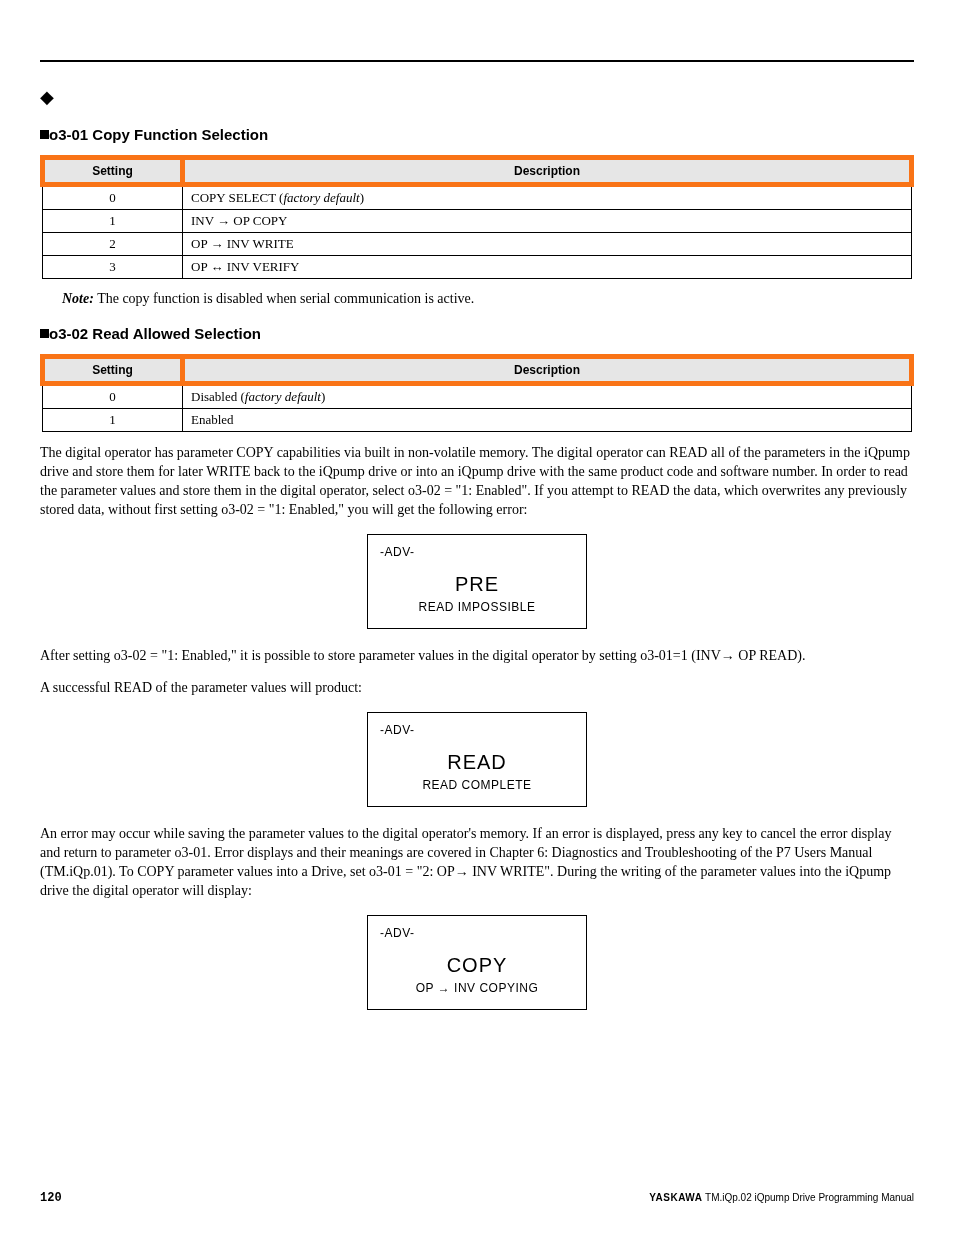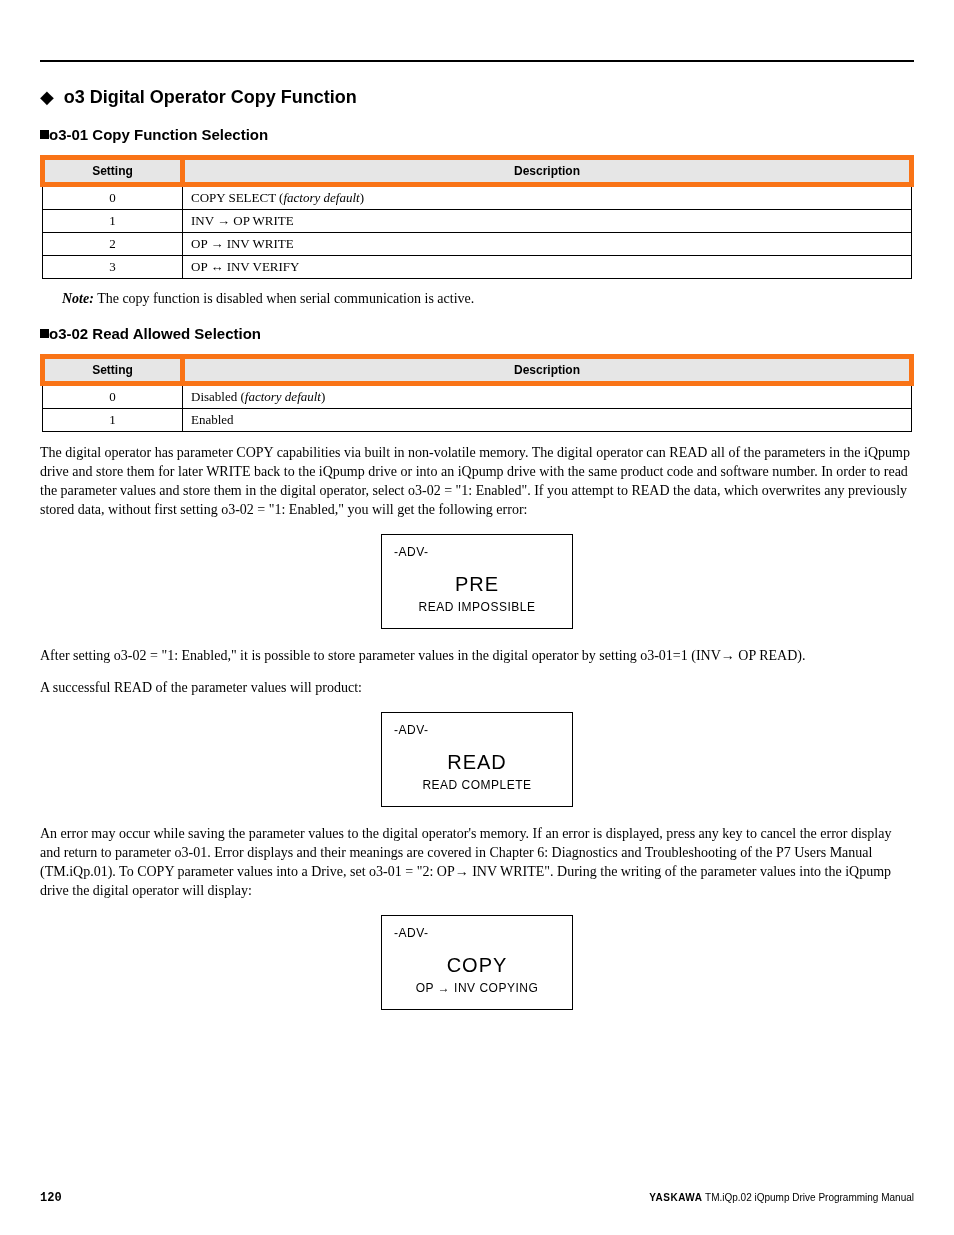--- a/index.html
+++ b/index.html
@@ -34,21 +34,21 @@
     border: 1px solid #000;
     padding: 3px 8px;
     font-size: 13px;
   }
   table.setting td.c { text-align: center; width: 140px; }
   .italic { font-style: italic; }
   .note { margin: 6px 0 18px 22px; font-size: 14px; }
   .note b { font-weight: bold; font-style: italic; }
   .para { font-size: 14px; margin-bottom: 14px; line-height: 1.35; }
   .display-box {
-    width: 192px;
+    width: 220px;
     margin: 8px auto 18px auto;
     border: 1.5px solid #000;
     padding: 10px 12px 14px 12px;
   }
   .display-box .adv {
     font-family: Arial, Helvetica, sans-serif;
     font-size: 12px;
     letter-spacing: 0.5px;
     margin-bottom: 14px;
   }
@@ -79,21 +79,20 @@
   .footer .right { font-family: Arial, Helvetica, sans-serif; font-size: 10px; }
   .footer .right b { font-weight: bold; letter-spacing: 0.5px; }
 </style>
 </head>
 <body>
 
 <div class="top-rule"></div>
 
 <div class="h1-row">
   <span class="diamond">◆</span>
-  <span class="h1">o3 Digital Operator Copy Function</span>
 </div>
 
 <div class="h2-row">
   <span class="square"></span>
   <span class="h2">o3-01 Copy Function Selection</span>
 </div>
 
 <table class="setting">
   <thead>
     <tr>
@@ -101,21 +100,21 @@
       <th>Description</th>
     </tr>
   </thead>
   <tbody>
     <tr>
       <td class="c">0</td>
       <td><span>COPY SELECT (</span><span class="italic">factory default</span><span>)</span></td>
     </tr>
     <tr>
       <td class="c">1</td>
-      <td>INV → OP WRITE</td>
+      <td>INV → OP COPY</td>
     </tr>
     <tr>
       <td class="c">2</td>
       <td>OP →  INV WRITE</td>
     </tr>
     <tr>
       <td class="c">3</td>
       <td>OP ↔  INV VERIFY</td>
     </tr>
   </tbody>

